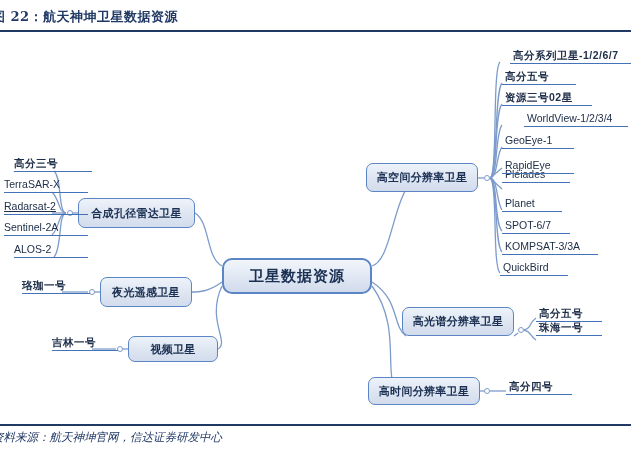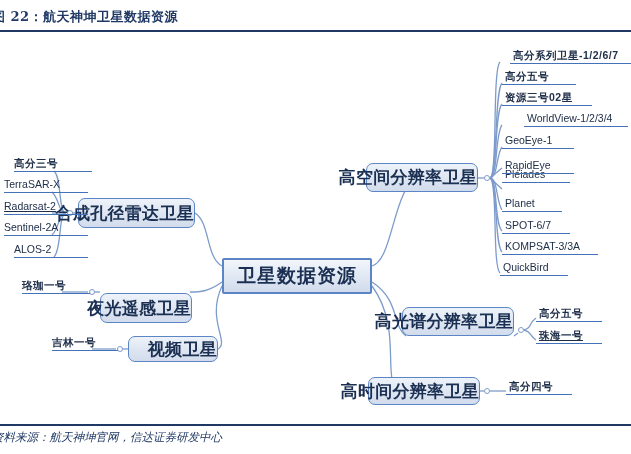--- a/index.html
+++ b/index.html
@@ -78,28 +78,27 @@
     border-radius: 7px;
     background: linear-gradient(180deg, #eef3fa 0%, #dde5f1 55%, #d3dced 100%);
     color: #1a2f52;
     font-size: 11.5px;
     font-weight: bold;
     white-space: nowrap;
     letter-spacing: 0.3px;
   }
   .node.center {
     border-width: 2px;
-    border-radius: 2px;
-    font-size: 19px;
+    border-radius: 10px;
+    font-size: 15px;
     letter-spacing: 1px;
     background: linear-gradient(180deg, #f2f6fb 0%, #dfe7f3 55%, #d2dbec 100%);
   }
   .node.branch {
-    font-size: 17px;
-    justify-content: flex-end;
+    font-size: 11px;
   }
 
   
   .leaf {
     position: absolute;
     box-sizing: border-box;
     font-size: 10.5px;
     color: #21304a;
     white-space: nowrap;
     border-bottom: 1.6px solid #4472b8;
@@ -188,21 +187,21 @@
   </svg>
 
   <div class="node center" style="left:222px; top:258px; width:150px; height:36px;">
     <span>卫星数据资源</span>
   </div>
 
   <div class="node branch" style="left:78px; top:198px; width:117px; height:30px;">
     <span>合成孔径雷达卫星</span>
   </div>
 
-  <div class="node branch" style="left:100px; top:277px; width:92px; height:30px;margin-top:16px;">
+  <div class="node branch" style="left:100px; top:277px; width:92px; height:30px;">
     <span>夜光遥感卫星</span>
   </div>
 
   <div class="node branch" style="left:128px; top:336px; width:90px; height:26px;">
     <span>视频卫星</span>
   </div>
 
   <div class="node branch" style="left:366px; top:163px; width:112px; height:29px;">
     <span>高空间分辨率卫星</span>
   </div>
@@ -238,20 +237,20 @@
   <div class="leaf right" style="left:524px; top:112px; width:104px;">WorldView-1/2/3/4</div>
   <div class="leaf right" style="left:502px; top:134px; width:72px;">GeoEye-1</div>
   <div class="leaf right" style="left:502px; top:155px; width:68px;margin-top:13px;">Pléiades</div>
   <div class="leaf right" style="left:502px; top:159px; width:72px;">RapidEye</div>
   <div class="leaf right" style="left:502px; top:197px; width:60px;">Planet</div>
   <div class="leaf right" style="left:502px; top:219px; width:68px;">SPOT-6/7</div>
   <div class="leaf right" style="left:502px; top:240px; width:96px;">KOMPSAT-3/3A</div>
   <div class="leaf right" style="left:500px; top:261px; width:68px;">QuickBird</div>
 
   <div class="leaf right cn" style="left:536px; top:307px; width:66px;">高分五号</div>
-  <div class="leaf right cn" style="left:536px; top:329px; width:66px;text-decoration:underline;">珠海一号</div>
+  <div class="leaf right cn" style="left:536px; top:321px; width:66px;">珠海一号</div>
 
   <div class="leaf right cn" style="left:506px; top:380px; width:66px;">高分四号</div>
 
   <div class="rule-bottom"></div>
   <div class="fig-source">资料来源：航天神坤官网，信达证券研发中心</div>
 
 </div>
 
 </body></html>

